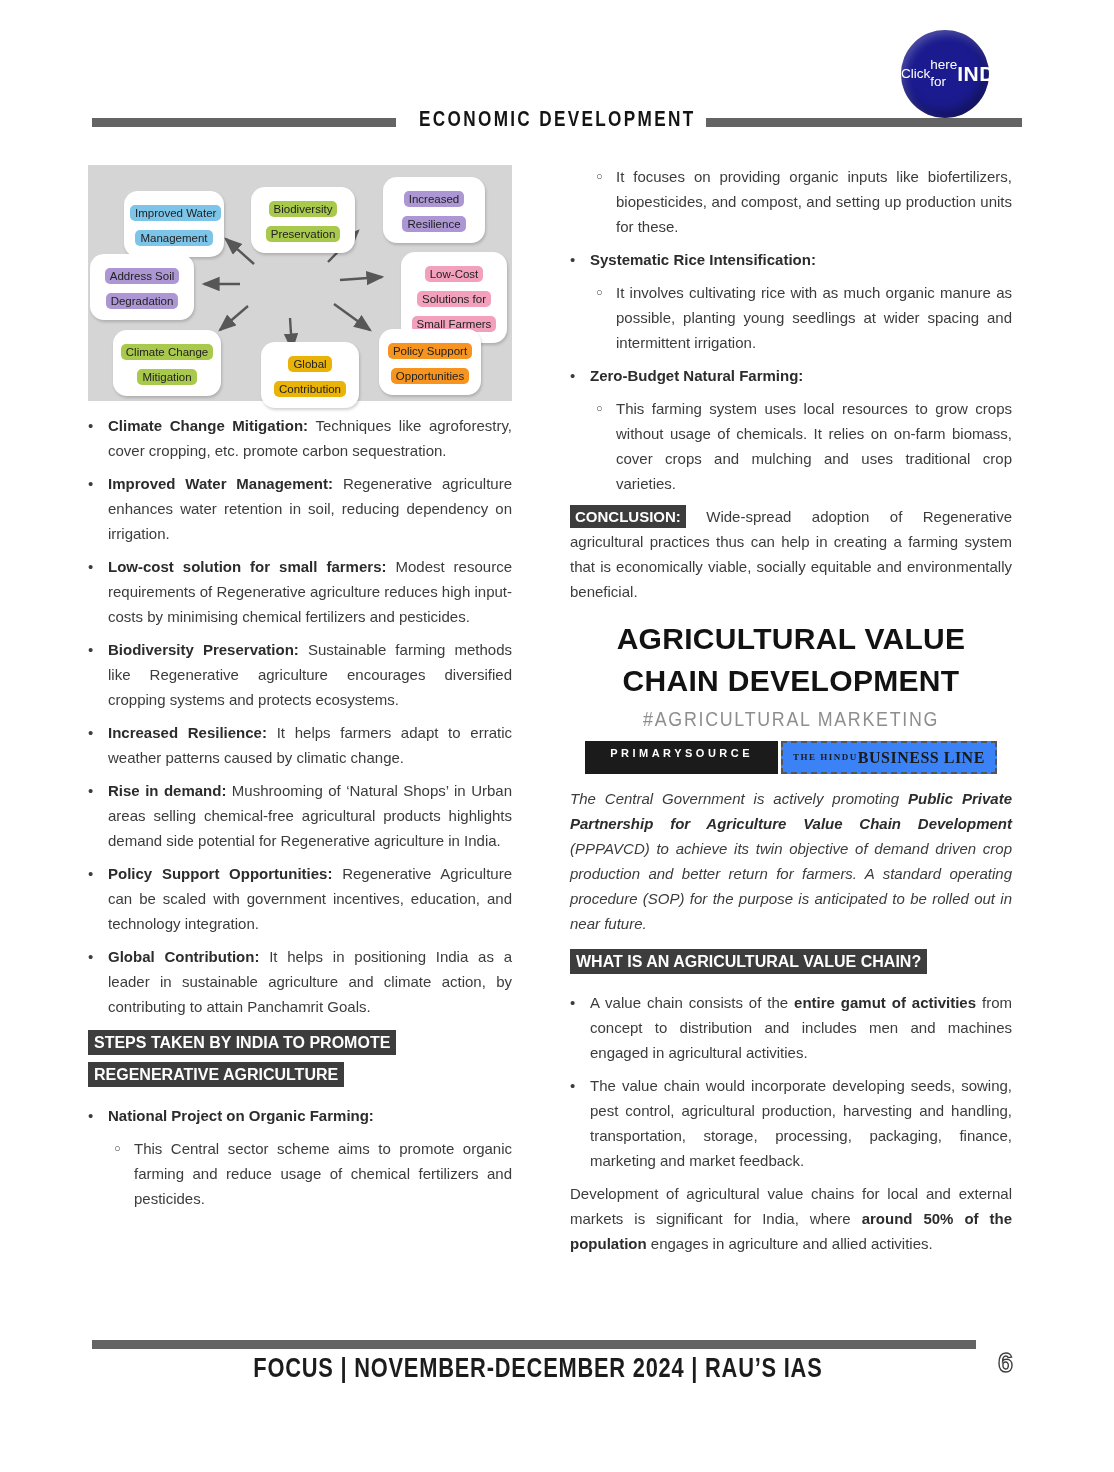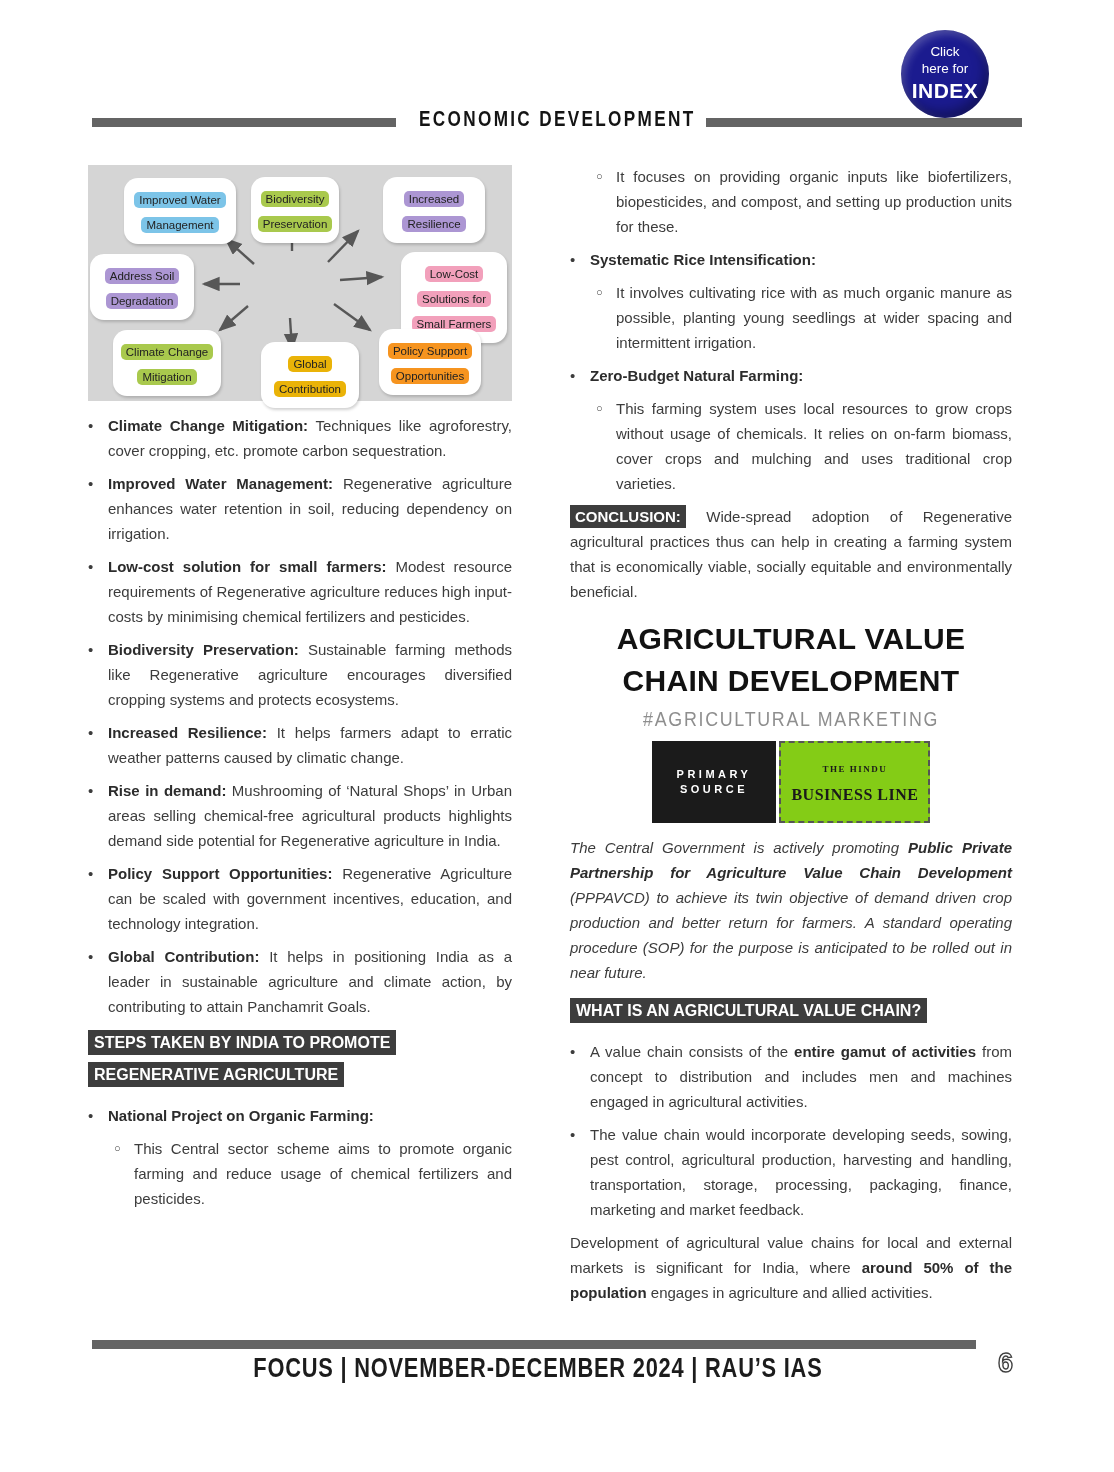--- a/index.html
+++ b/index.html
@@ -10,37 +10,37 @@
   .hbar{position:absolute;height:9px;background:#646464}
   .hbar-left{left:92px;top:118px;width:304px}
   .hbar-right{left:706px;top:118px;width:316px}
   .fbar{left:92px;top:1340px;width:884px}
   .header-title{position:absolute;left:0;top:106px;width:1114px;text-align:center;color:#141414;font-size:22px;font-weight:600}
   .cond{display:inline-block;transform:scaleX(.78);transform-origin:center;letter-spacing:3px;white-space:nowrap}
 
   
   .index-badge{position:absolute;left:901px;top:30px;width:88px;height:88px;border-radius:50%;
     background:#1b1b8f;box-shadow:inset -4px -6px 12px rgba(0,0,0,.35), inset 3px 4px 8px rgba(255,255,255,.25);
-    color:#fff;display:flex;flex-direction:column;align-items:center;justify-content:center;cursor:pointer;line-height:1.25}
+    color:#fff;display:flex;flex-direction:row;align-items:center;cursor:pointer;line-height:1.25}
   .index-badge .ib1,.index-badge .ib2{font-size:13.5px}
   .index-badge .ib3{font-size:21px;font-weight:700;letter-spacing:.5px}
 
   
   .col{position:absolute;font-size:15px;line-height:25px}
   .col-left{left:88px;top:165px;width:424px}
   .col-right{left:570px;top:164px;width:442px}
 
   
   .diagram{position:relative;width:424px;height:236px;margin-bottom:12px}
   .arrows{position:absolute;left:0;top:0;width:100%;height:100%}
   .node{position:absolute;background:#fff;border-radius:14px;box-shadow:1px 2px 3px rgba(0,0,0,.18);padding:8px 6px;text-align:center}
   .lab{display:inline;padding:2px 5px;border-radius:5px;font-size:11.5px;line-height:1.65;color:#222;font-weight:500;
     -webkit-box-decoration-break:clone;box-decoration-break:clone}
-  .n0{left:36px;top:13px;width:112px}
-  .n1{left:163px;top:12px;width:88px}
+  .n0{left:36px;top:26px;width:100px}
+  .n1{left:163px;top:22px;width:104px}
   .n2{left:295px;top:12px;width:102px}
   .n3{left:2px;top:89px;width:104px}
   .n4{left:313px;top:87px;width:106px}
   .n5{left:25px;top:165px;width:108px}
   .n6{left:173px;top:177px;width:98px}
   .n7{left:291px;top:164px;width:102px}
   .blob{position:absolute;left:155px;top:78px;width:94px;height:82px;display:flex;align-items:center;justify-content:center;
     border-radius:48% 52% 55% 45% / 55% 48% 52% 45%}
   .blob span{font-family:"Liberation Serif",serif;font-size:12.5px;font-weight:700;color:#3e3e3e;text-align:center;
     line-height:1.35;transform:scaleX(.92);letter-spacing:.3px}
@@ -58,23 +58,23 @@
   .hl{background:#3d3d3d;color:#fff;font-weight:700;font-size:16px;padding:4px 6px;
     -webkit-box-decoration-break:clone;box-decoration-break:clone}
   .hl-inline{background:#3d3d3d;color:#fff;font-weight:700;padding:3px 5px}
 
   
   .art-title{margin:14px 0 4px;text-align:center;font-size:30px;line-height:42px;font-weight:700;color:#121212;letter-spacing:.3px}
   .art-tag{text-align:center;margin-bottom:10px;color:#8e8e8e;font-size:21px;font-weight:400}
   .art-tag .cond{letter-spacing:2px;transform:scaleX(.85)}
   .logos{display:flex;justify-content:center;align-items:stretch;gap:3px;margin-bottom:12px}
   .ps{background:#1b1b1b;color:#fff;font-size:11px;font-weight:700;letter-spacing:3.5px;text-align:center;
-    padding:5px 25px;display:flex;flex-direction:column;justify-content:center;line-height:1.35;cursor:pointer}
-  .bl{background:#84cc16;border:2px dashed #555;padding:14px 10px;text-align:center;font-family:"Liberation Serif",serif;
-    color:#1a1a1a;display:flex;flex-direction:column;justify-content:center;cursor:pointer}
+    padding:5px 25px;display:flex;flex-direction:row;justify-content:center;line-height:1.35;cursor:pointer}
+  .bl{background:#3b82f6;border:2px dashed #555;padding:2px 10px;text-align:center;font-family:"Liberation Serif",serif;
+    color:#1a1a1a;display:flex;justify-content:center;cursor:pointer}
   .bl .t1{font-size:9px;letter-spacing:1.5px;font-weight:600}
   .bl .t2{font-size:16px;font-weight:700;letter-spacing:.5px}
   .intro{font-style:italic;text-align:justify;margin-bottom:10px}
 
   
   .ftext{position:absolute;left:0;top:1352px;width:1075px;text-align:center;font-size:28px;font-weight:700;color:#1c1c1c}
   .ftext .cond{letter-spacing:1px}
   .pgnum{position:absolute;left:998px;top:1348px;font-size:27px;font-weight:700;color:#3f3f3f}
   @supports (-webkit-text-stroke: 1px black){
     .pgnum{color:#fff;-webkit-text-stroke:1.4px #3f3f3f}

